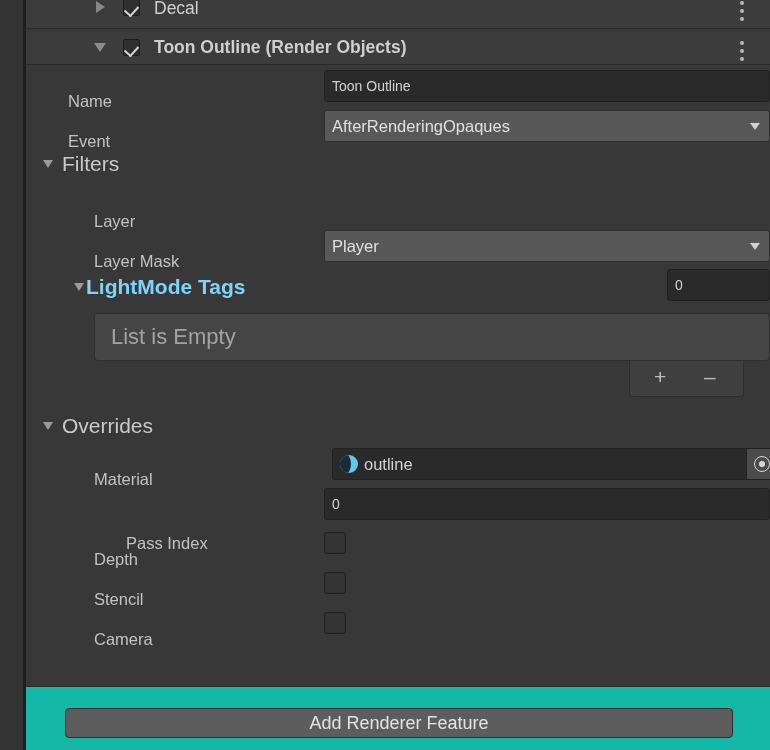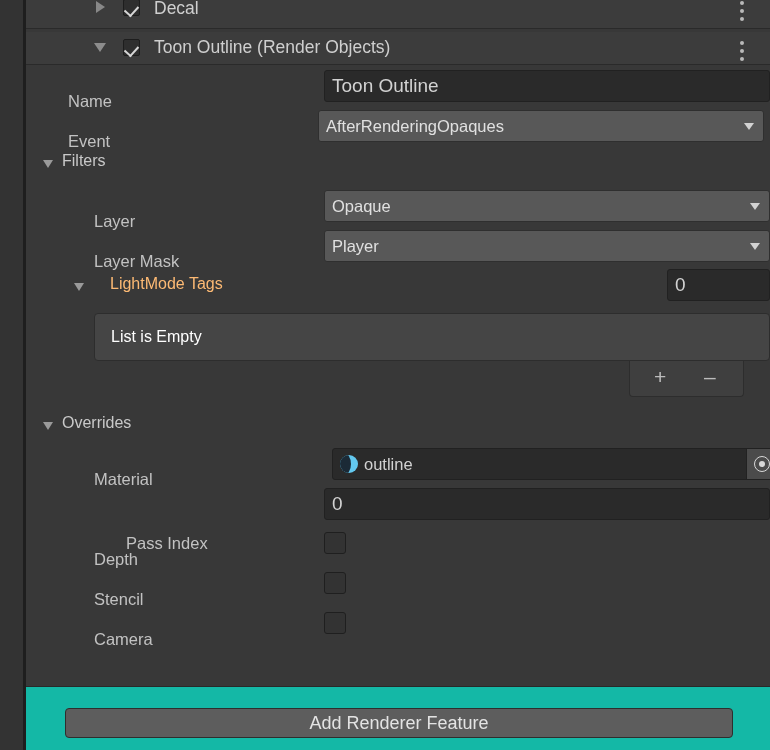--- a/index.html
+++ b/index.html
@@ -49,21 +49,21 @@
   
   .feature-row {
     position: absolute;
     left: 0;
     width: 744px;
     height: 32px;
     background: #3c3c3c;
     box-sizing: border-box;
   }
   .feature-row.first { top: -4px; height: 32px; }
-  .feature-row.second { top: 32px; height: 32px; }
+  .feature-row.second { top: 32px; height: 32px; font-weight: bold; }
   .hdr-sep {
     position: absolute;
     left: 0;
     width: 744px;
     height: 1px;
     background: #2a2a2a;
   }
 
   .tri {
     position: absolute;
@@ -126,33 +126,33 @@
   .lbl {
     position: absolute;
     color: #c2c2c2;
     font-size: 16.5px;
     white-space: nowrap;
     margin-top: 16px;
   }
   .section-lbl {
     position: absolute;
     color: #c9c9c9;
-    font-size: 16px;
+    font-size: 21px;
     white-space: nowrap;
   }
 
   
   .textfield {
     position: absolute;
     background: #2a2a2a;
     border: 1px solid #212121;
     border-radius: 3px;
     box-sizing: border-box;
     color: #d2d2d2;
-    font-size: 19px;
+    font-size: 14px;
     display: flex;
     align-items: center;
     padding-left: 7px;
     white-space: nowrap;
     overflow: hidden;
   }
 
   .popupfield {
     position: absolute;
     background: #585858;
@@ -178,22 +178,22 @@
     border-right: 5px solid transparent;
   }
 
   
   .listbox {
     position: absolute;
     background: #454545;
     border: 1px solid #2d2d2d;
     border-radius: 4px;
     box-sizing: border-box;
-    color: #ffffff;
-    font-size: 16px;
+    color: #a3a3a3;
+    font-size: 22px;
     display: flex;
     align-items: center;
     padding-left: 16px;
   }
   .listfooter {
     position: absolute;
     background: #3f3f3f;
     border: 1px solid #2d2d2d;
     border-top: none;
     border-radius: 0 0 4px 4px;
@@ -350,42 +350,38 @@
           <span></span>
           <span></span>
       </div>
     </div>
     <div class="hdr-sep" style="top:64px;"></div>
 
     <div class="lbl" style="left:42px; top:76px;">Name</div>
     <div class="textfield" style="left:298px; top:70px; width:446px; height:32px;">Toon Outline</div>
 
     <div class="lbl" style="left:42px; top:116px;">Event</div>
-    <div class="popupfield" style="left:292px; top:110px; width:446px; height:32px;">
+    <div class="popupfield" style="left:298px; top:110px; width:446px; height:32px;">
       <span>AfterRenderingOpaques</span>
       <span class="popup-arrow"></span>
     </div>
 
     <div class="tri tri-down-sm" style="left:17px; top:160px;"></div>
     <div class="section-lbl" style="left:36px; top:152px;">Filters</div>
 
     <div class="lbl" style="left:68px; top:196px;">Layer</div>
-    <div class="popupfield" style="left:298px; top:190px; width:446px; height:32px;">
-      <span>Opaque</span>
-      <span class="popup-arrow"></span>
-    </div>
 
     <div class="lbl" style="left:68px; top:236px;">Layer Mask</div>
     <div class="popupfield" style="left:298px; top:230px; width:446px; height:32px;">
       <span>Player</span>
       <span class="popup-arrow"></span>
     </div>
 
     <div class="tri tri-down-sm" style="left:48px; top:283px;"></div>
-    <div class="section-lbl" style="left:84px; top:275px; font-weight:normal; color:#fdba74;">LightMode Tags</div>
+    <div class="section-lbl" style="left:60px; top:275px; font-weight:bold; color:#7dd3fc;">LightMode Tags</div>
     <div class="textfield" style="left:641px; top:269px; width:103px; height:32px;">0</div>
 
     <div class="listbox" style="left:68px; top:313px; width:676px; height:48px;">List is Empty</div>
 
     <div class="listfooter" style="left:603px; top:361px; width:115px; height:36px;">
       <div class="lf-btn" style="left:24px; top:5px;">+</div>
       <div class="lf-btn" style="left:74px; top:5px;">–</div>
     </div>
 
     <div class="tri tri-down-sm" style="left:17px; top:422px;"></div>

